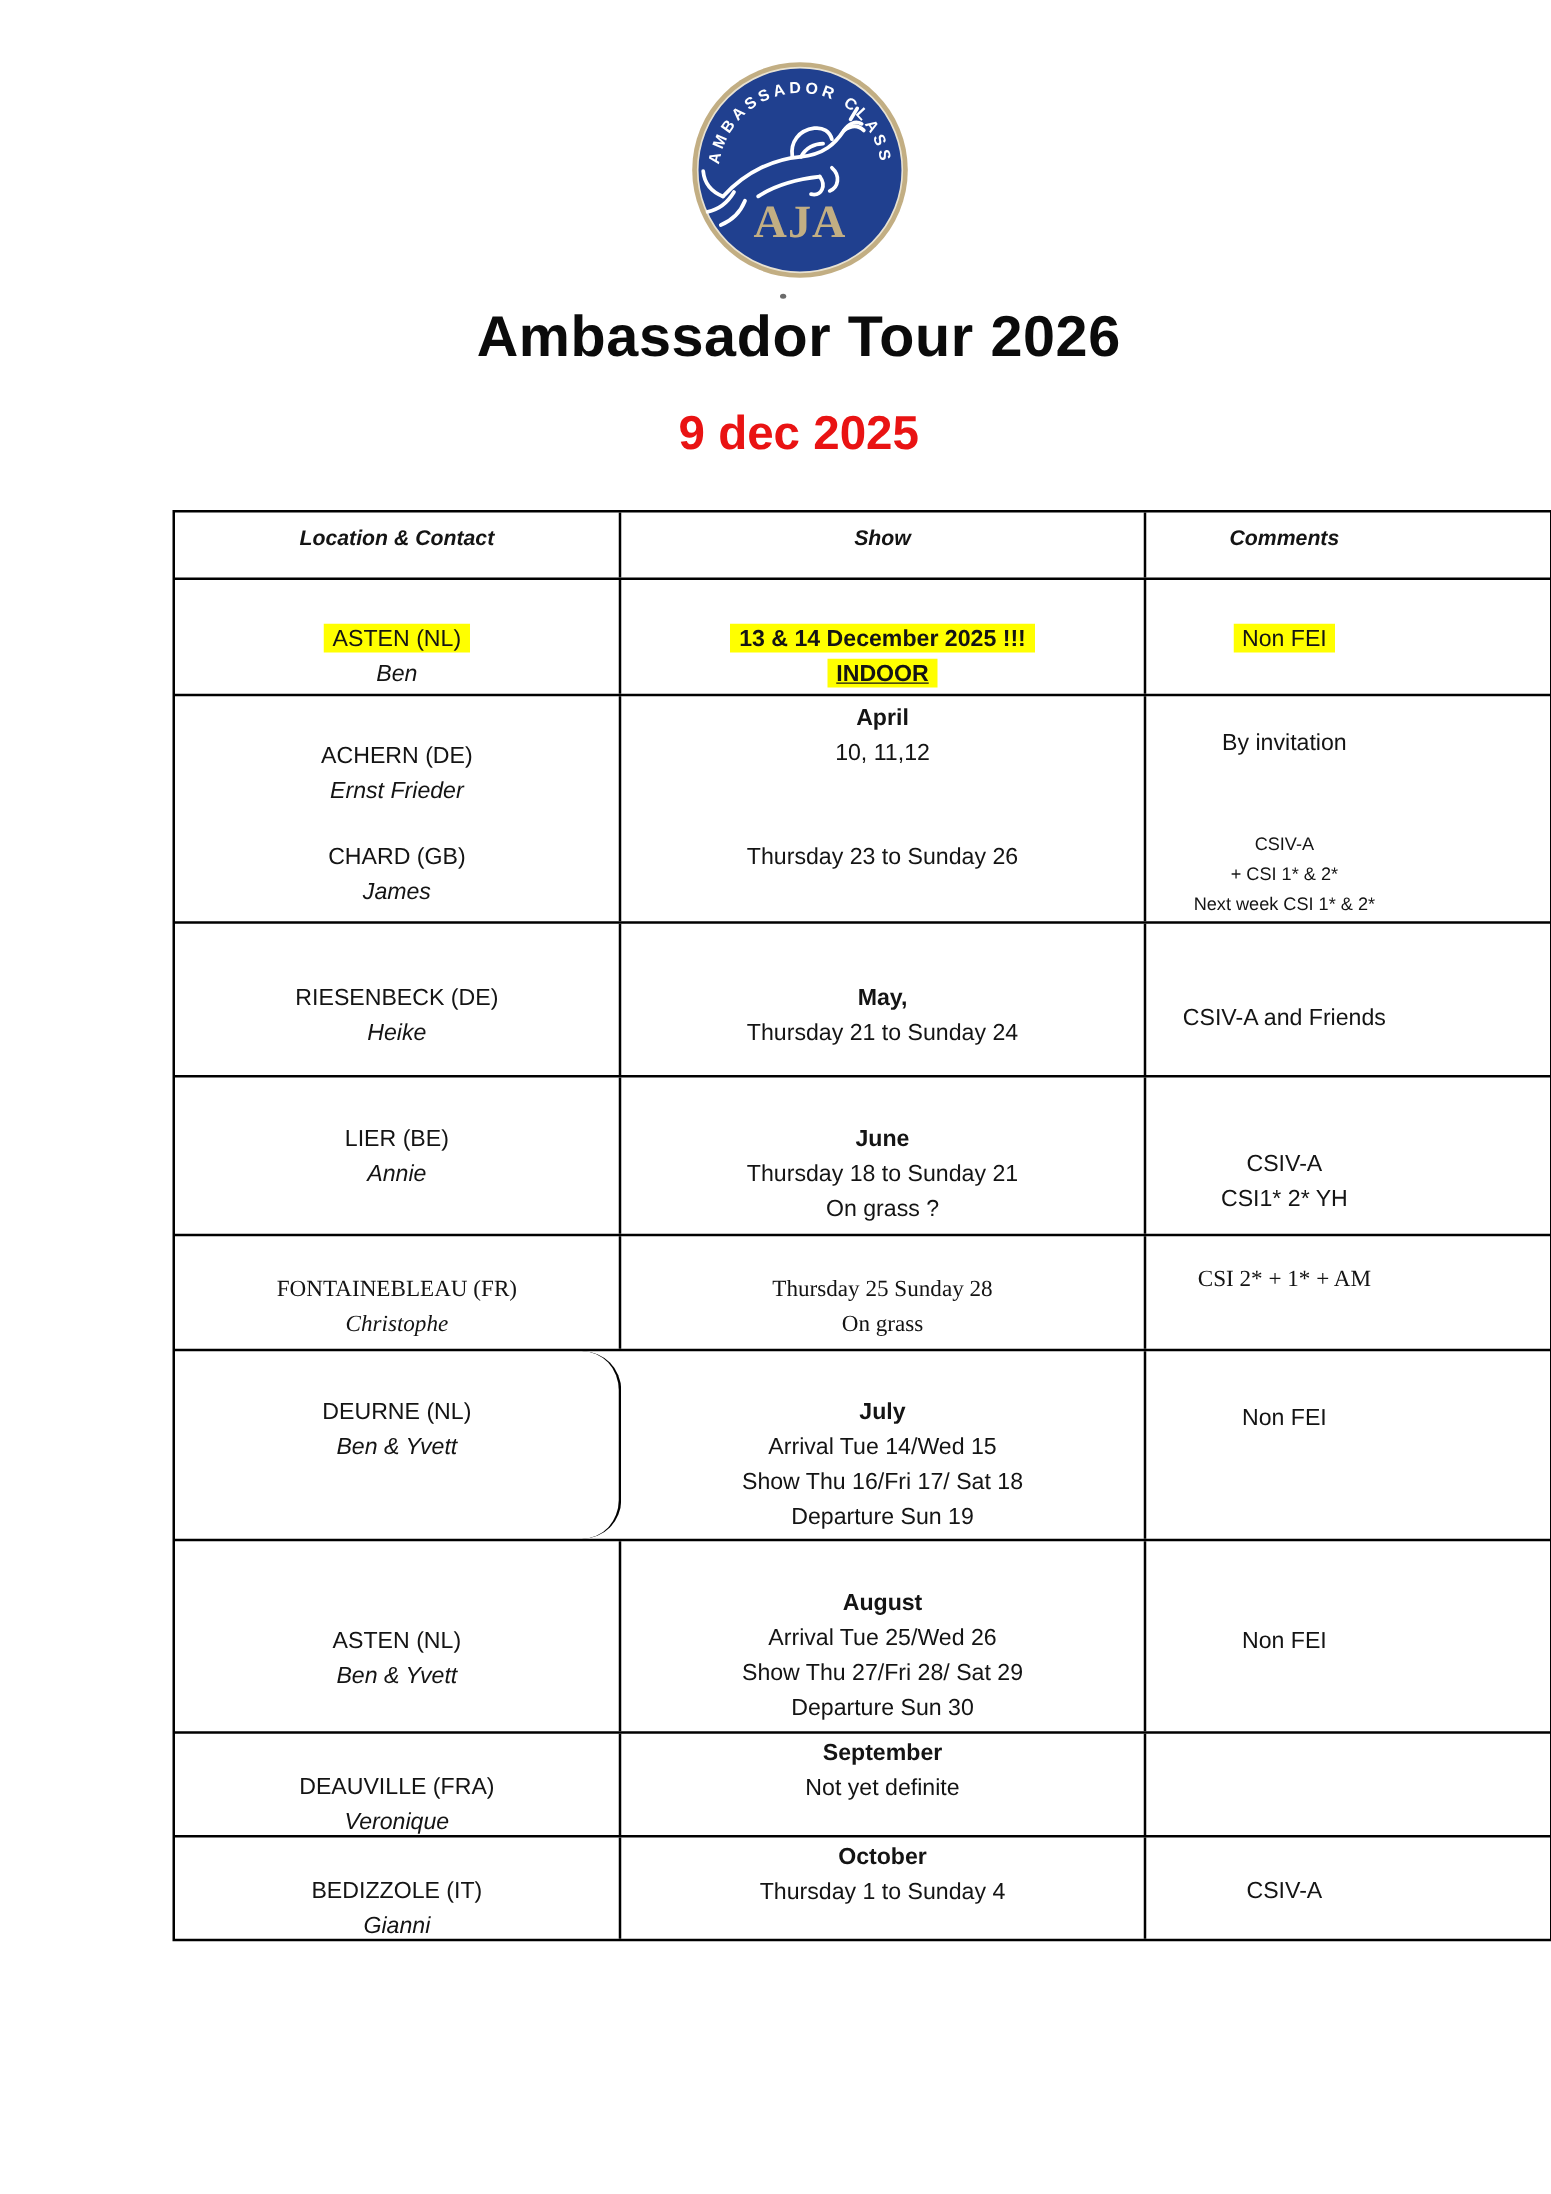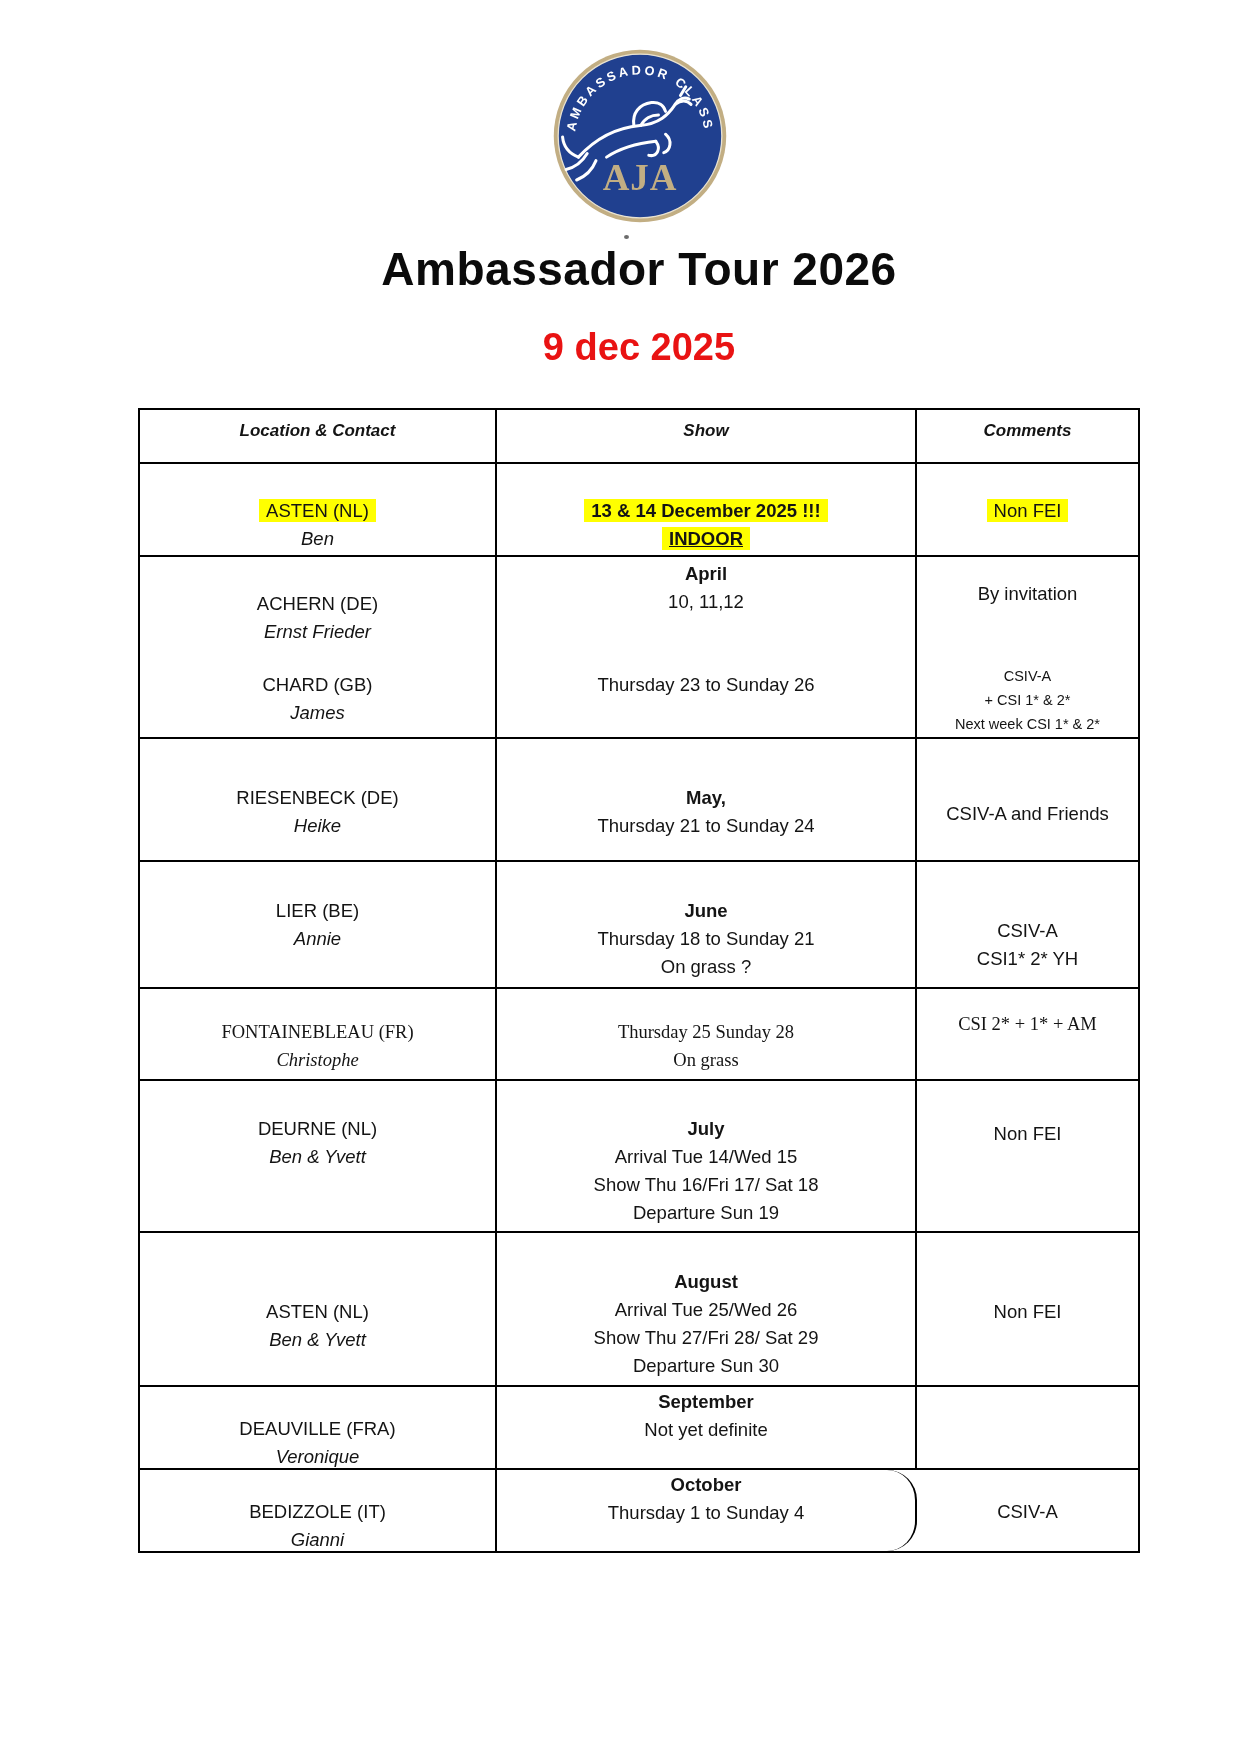--- a/index.html
+++ b/index.html
@@ -22,21 +22,21 @@
     position:absolute; left:138px; top:242px; width:1002px;
     text-align:center; font-size:46px; font-weight:bold; letter-spacing:.5px; color:#0b0b0b;
   }
   .subtitle {
     position:absolute; left:138px; top:326px; width:1002px;
     text-align:center; font-size:38px; font-weight:bold;
   }
 
   
   .doc-table {
-    position:absolute; left:138px; top:408px; width:1002px;
+    position:absolute; left:138px; top:408px; width:1104px;
     border:2px solid #000; background:#fff;
   }
   .t-row { display:grid; grid-template-columns:357px 420px 221px; }
   .t-row + .t-row { border-top:2px solid #000; }
   .t-cell { text-align:center; overflow:hidden; }
   .t-cell.col-0, .t-cell.col-1 { border-right:2px solid #000; }
   .t-line { line-height:28px; font-size:18.5px; }
   .t-line.sm { line-height:24px; font-size:14.5px; }
   .b  { font-weight:bold; }
   .i  { font-style:italic; }
@@ -161,21 +161,21 @@
         </div>
         <div class="t-cell col-1" style="padding-top: 29px;">
           <div class="t-line"><span class="">Thursday 25 Sunday 28</span></div>
           <div class="t-line"><span class="">On grass</span></div>
         </div>
         <div class="t-cell col-2" style="padding-top: 21px;">
           <div class="t-line"><span class="">CSI 2* + 1* + AM</span></div>
         </div>
       </div>
       <div class="t-row" style="height: 152px;">
-        <div class="t-cell col-0" style="padding-top: 34px;">
+        <div class="t-cell col-0" style="padding-top: 34px; border-radius: 31px;">
           <div class="t-line"><span class="">DEURNE (NL)</span></div>
           <div class="t-line"><span class="i">Ben &amp; Yvett</span></div>
         </div>
         <div class="t-cell col-1" style="padding-top: 34px;">
           <div class="t-line"><span class="b">July</span></div>
           <div class="t-line"><span class="">Arrival Tue 14/Wed 15</span></div>
           <div class="t-line"><span class="">Show Thu 16/Fri 17/ Sat 18</span></div>
           <div class="t-line"><span class="">Departure Sun 19</span></div>
         </div>
         <div class="t-cell col-2" style="padding-top: 39px;">
@@ -206,21 +206,21 @@
           <div class="t-line"><span class="b">September</span></div>
           <div class="t-line"><span class="">Not yet definite</span></div>
         </div>
         <div class="t-cell col-2" style="padding-top: 0px;"></div>
       </div>
       <div class="t-row" style="height: 83px;">
         <div class="t-cell col-0" style="padding-top: 28px;">
           <div class="t-line"><span class="">BEDIZZOLE (IT)</span></div>
           <div class="t-line"><span class="i">Gianni</span></div>
         </div>
-        <div class="t-cell col-1" style="padding-top: 1px; border-radius: 30px;">
+        <div class="t-cell col-1" style="padding-top: 1px;">
           <div class="t-line"><span class="b">October</span></div>
           <div class="t-line"><span class="">Thursday 1 to Sunday 4</span></div>
         </div>
         <div class="t-cell col-2" style="padding-top: 28px;">
           <div class="t-line"><span class="">CSIV-A</span></div>
         </div>
       </div>
     </div>
 
 </div>

